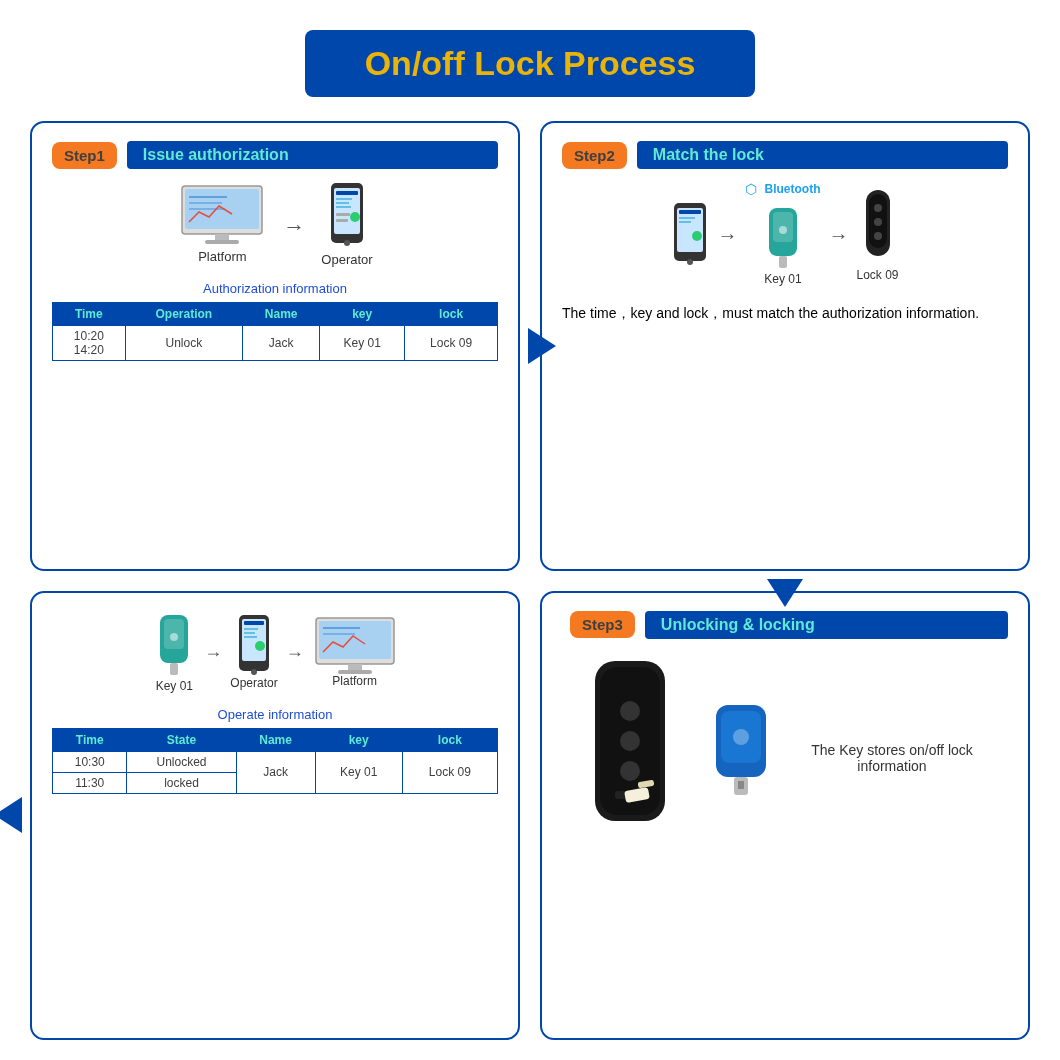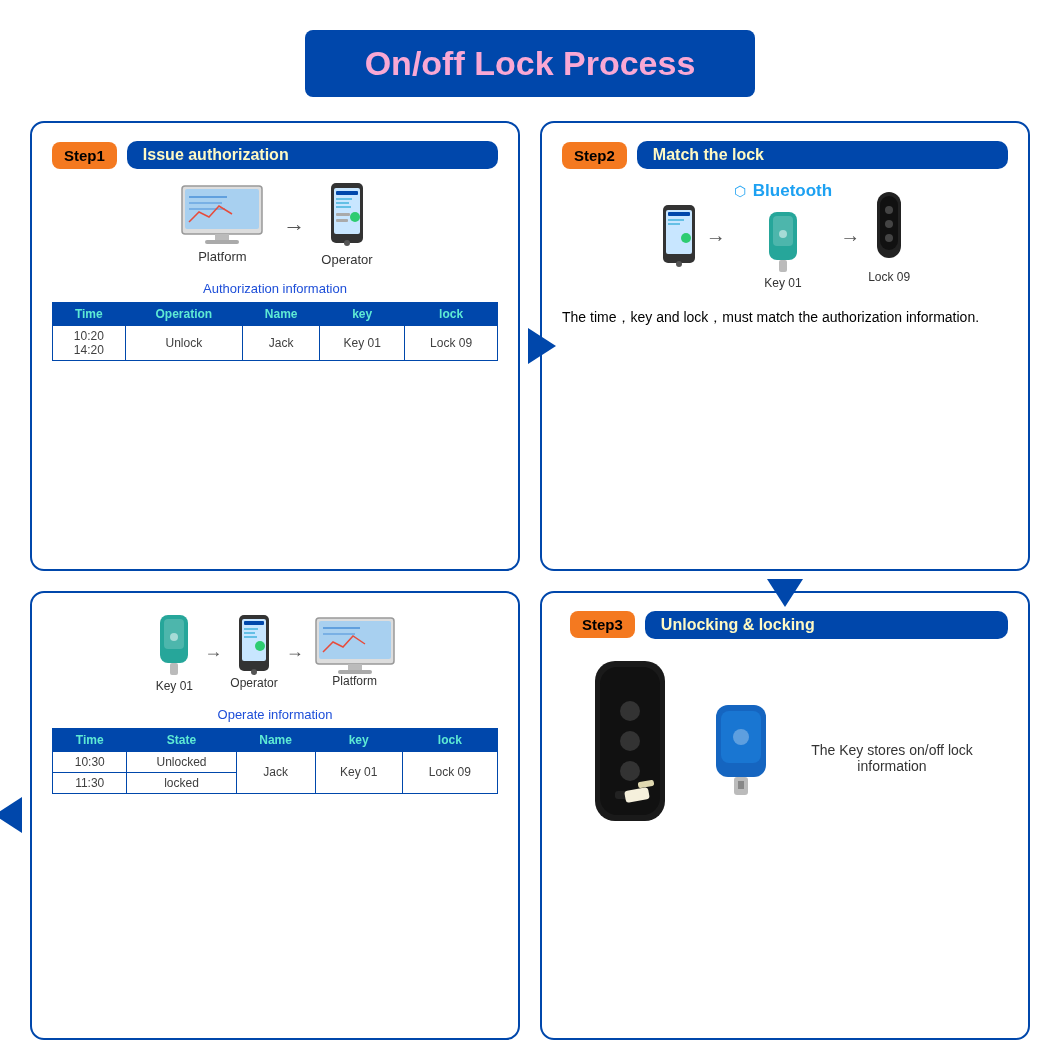--- a/index.html
+++ b/index.html
@@ -22,21 +22,21 @@
 
     
     .title-bar {
       background: #0047AB;
       border-radius: 8px;
       padding: 14px 60px;
       margin-bottom: 24px;
       margin-top: 10px;
     }
     .title-bar h1 {
-      color: #f9a8d4;
+      color: #eab308;
       font-size: 34px;
       font-weight: bold;
     }
 
     
     .steps-grid {
       display: grid;
       grid-template-columns: 1fr 1fr;
       grid-template-rows: 1fr 1fr;
       gap: 20px;
@@ -53,35 +53,35 @@
     }
 
     .step-header {
       display: flex;
       align-items: center;
       margin-bottom: 12px;
     }
 
     .step-badge {
       background: #F47920;
-      color: #000000;
+      color: #404040;
       font-weight: bold;
       font-size: 15px;
       border-radius: 8px;
       padding: 5px 12px;
       margin-right: 10px;
       white-space: nowrap;
     }
 
     .step-title-bg {
       background: #0047AB;
-      color: #fef9c3;
+      color: #5eead4;
       font-weight: bold;
       font-size: 16px;
-      border-radius: 10px;
+      border-radius: 4px;
       padding: 5px 16px;
       flex: 1;
     }
 
     
     .step1-content {
       display: flex;
       flex-direction: column;
       align-items: center;
     }
@@ -339,21 +339,21 @@
               <circle cx="19" cy="60" r="3" fill="#555"></circle>
             </svg>
           </div>
           <span style="font-size:20px;color:#555;">→</span>
 
           <div class="kl-item">
             <div style="display:flex;align-items:center;gap:3px;font-size:11px;margin-bottom:3px;">
               <svg width="16" height="16" viewBox="0 0 16 16">
                 <text x="0" y="13" font-size="14" fill="#1DA1F2">⬡</text>
               </svg>
-              <span style="color:#1DA1F2;font-weight:bold;font-size:17px;">Bluetooth</span>
+              <span style="color:#1DA1F2;font-weight:bold;font-size:12px;">Bluetooth</span>
             </div>
 
             <svg width="48" height="72" viewBox="0 0 48 72">
 
               <rect x="10" y="8" width="28" height="48" rx="8" fill="#26A69A"></rect>
               <rect x="14" y="12" width="20" height="30" rx="4" fill="#4DB6AC"></rect>
 
               <rect x="20" y="56" width="8" height="12" rx="2" fill="#bbb"></rect>
               <circle cx="24" cy="30" r="4" fill="#fff" opacity="0.5"></circle>
             </svg>

